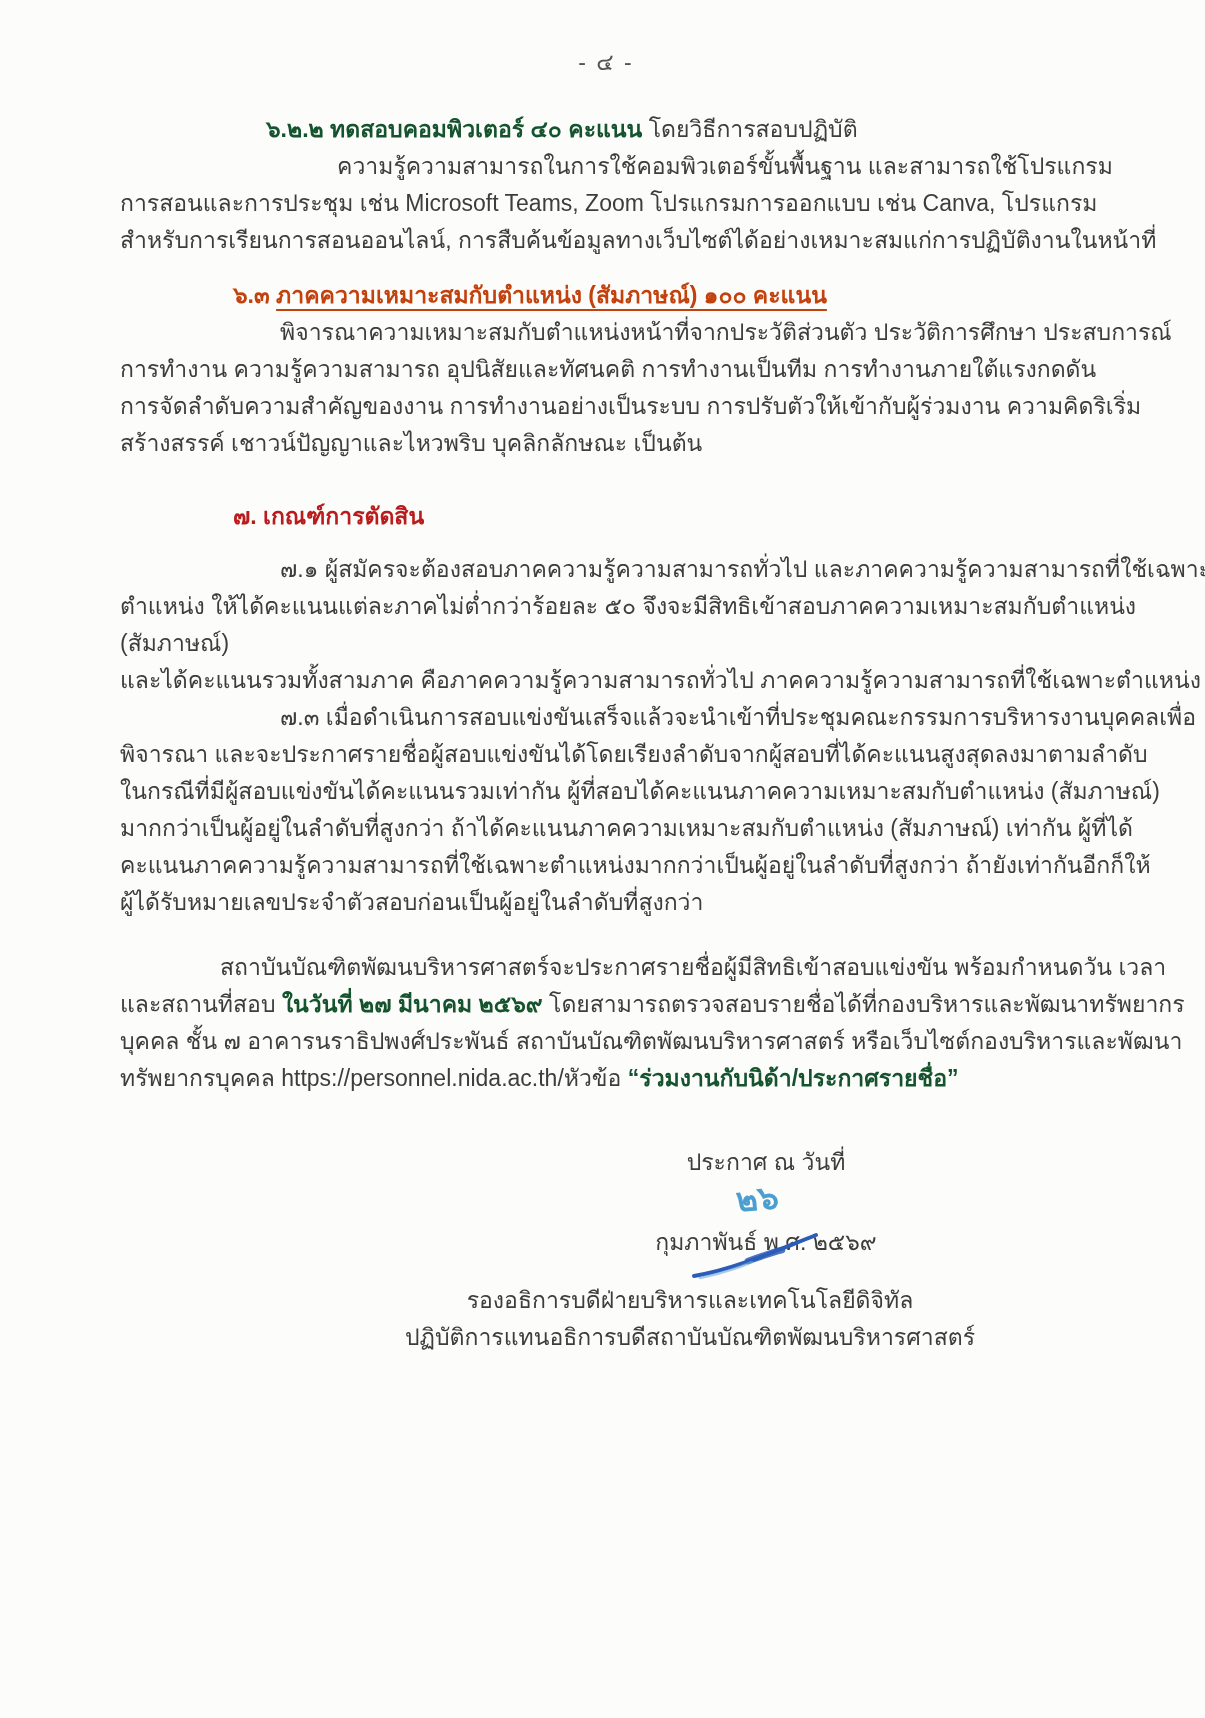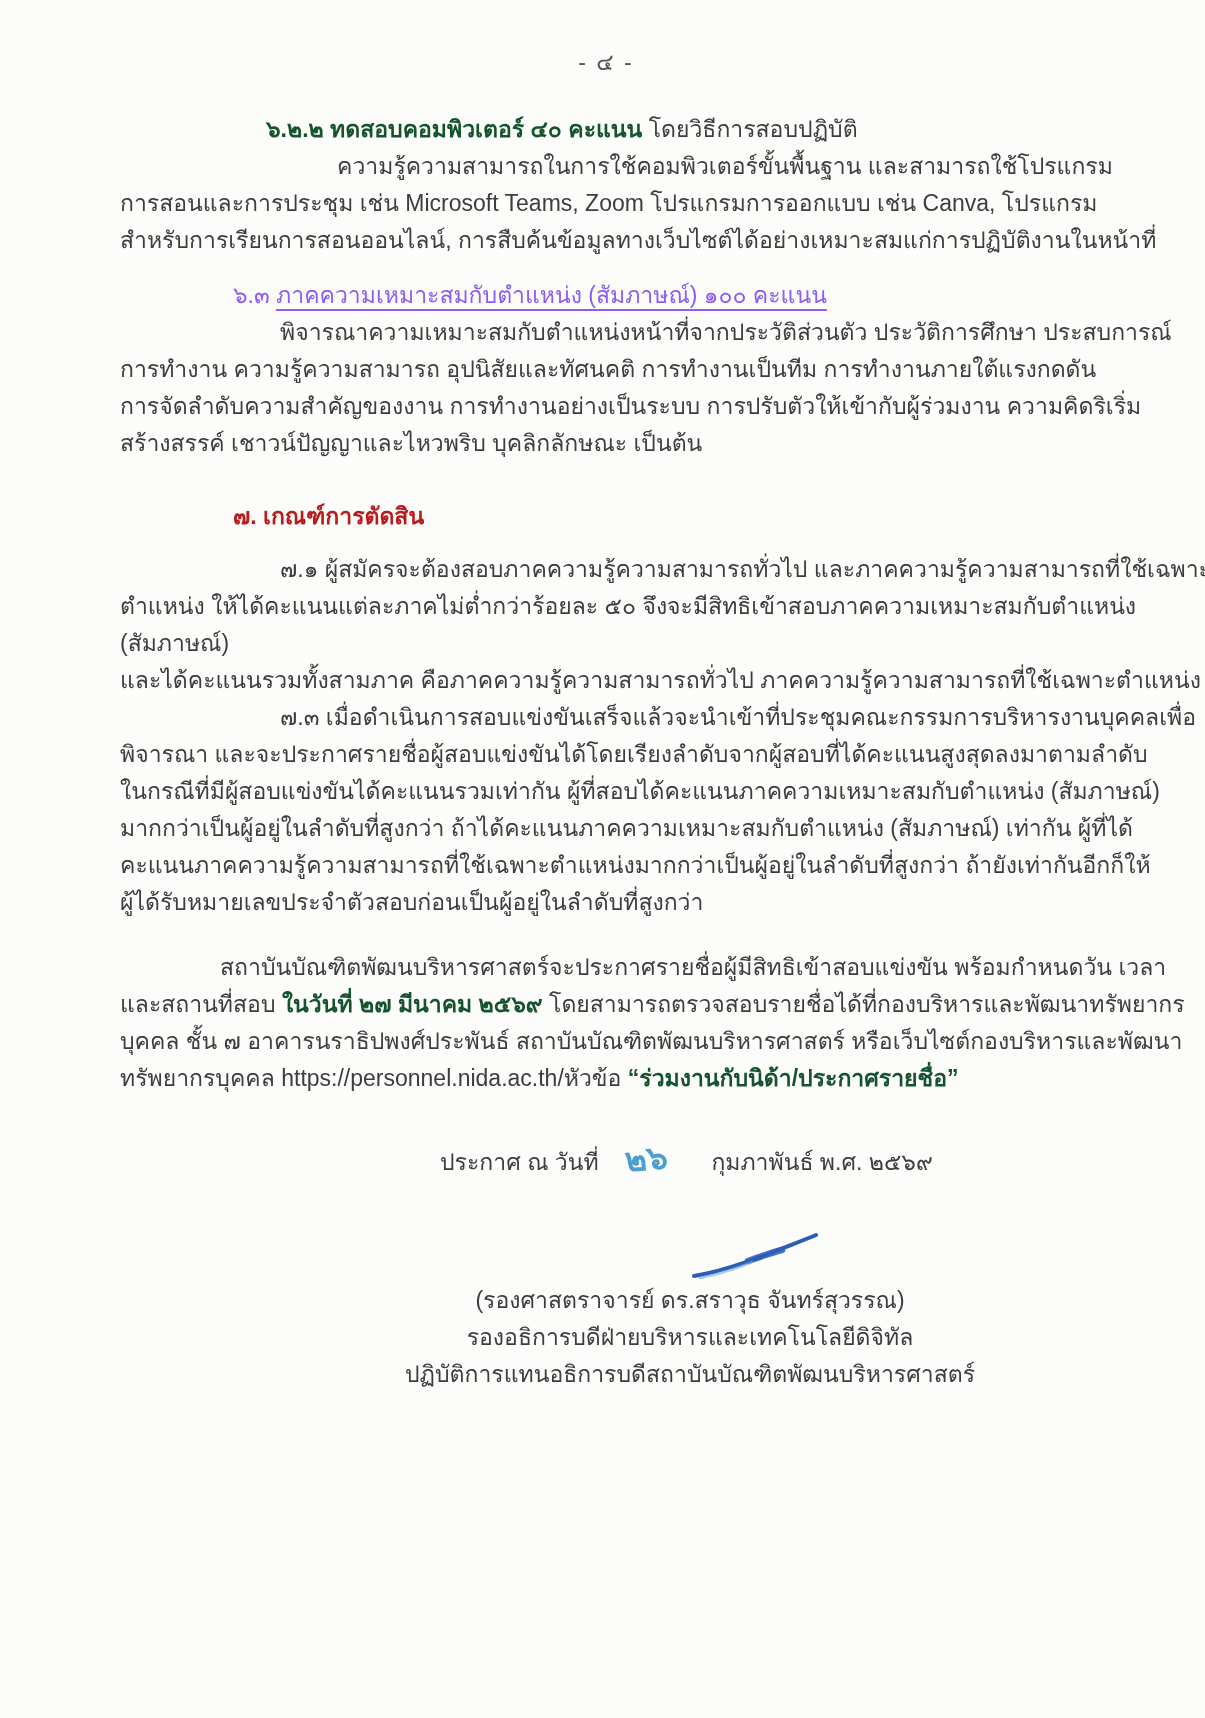--- a/index.html
+++ b/index.html
@@ -15,34 +15,34 @@
     overflow:hidden;
   }
   .content {
     position:absolute; left:120px; top:0; width:972px;
   }
   .ln { line-height:37px; white-space:nowrap; }
   .page-number { margin-top:44px; text-align:center; color:#555; letter-spacing:2px; }
   .h622 { margin-top:30px; padding-left:146px; }
   .bold { font-weight:bold; color:#14532d; }
   .ind-first-622 { padding-left:217px;text-align:right; }
-  .h63 { margin-top:18px; padding-left:113px; font-weight:normal; color:#8b5cf6; }
+  .h63 { margin-top:18px; padding-left:113px; font-weight:bold; color:#c2410c; }
   .h63 .u {
     text-decoration:underline;
     text-decoration-thickness:1.5px;
     text-underline-offset:6px;
   }
   .ind-para { padding-left:160px; }
   .h7 { margin-top:36px; padding-left:113px; font-weight:bold; color:#b91c1c; }
   .first-71 { margin-top:16px; }
   .announce-first { margin-top:28px; padding-left:100px; }
   .dateline {
     margin-top:45px; margin-left:320px;
     line-height:40px; height:40px;
-    display:flex; align-items:center; white-space:nowrap;
+    display:flex; align-items:center; white-space:nowrap;flex-direction:column;
   }
   .hand-day {
     color:#4a9fd0;
     font-size:33px;
     font-weight:bold;
     transform:rotate(-5deg);
     display:inline-block;
     margin:0 44px 0 26px;
     position:relative; top:-3px;
   }
@@ -109,19 +109,18 @@
     </div>
 
     <div class="sig-block">
       <div class="sig-stroke-wrap">
         <svg width="130" height="52" viewBox="0 0 130 52">
           <path d="M4 46 C 28 42, 52 34, 78 24 C 98 16, 114 10, 126 5" stroke="#2b5cb8" stroke-width="4" fill="none" stroke-linecap="round"></path>
           <path d="M58 31 C 72 26, 84 22, 92 20" stroke="#2b5cb8" stroke-width="6.5" fill="none" stroke-linecap="round" opacity="0.85"></path>
           <path d="M10 48 C 30 44, 48 38, 62 32" stroke="#6fa8d8" stroke-width="2.5" fill="none" stroke-linecap="round" opacity="0.6"></path>
         </svg>
       </div>
-      <div class="sig-line">(รองศาสตราจารย์ ดร.สราวุธ จันทร์สุวรรณ)</div>
       <div class="sig-line">รองอธิการบดีฝ่ายบริหารและเทคโนโลยีดิจิทัล</div>
       <div class="sig-line">ปฏิบัติการแทนอธิการบดีสถาบันบัณฑิตพัฒนบริหารศาสตร์</div>
     </div>
 
   </div>
 </div>
 
 </body></html>

